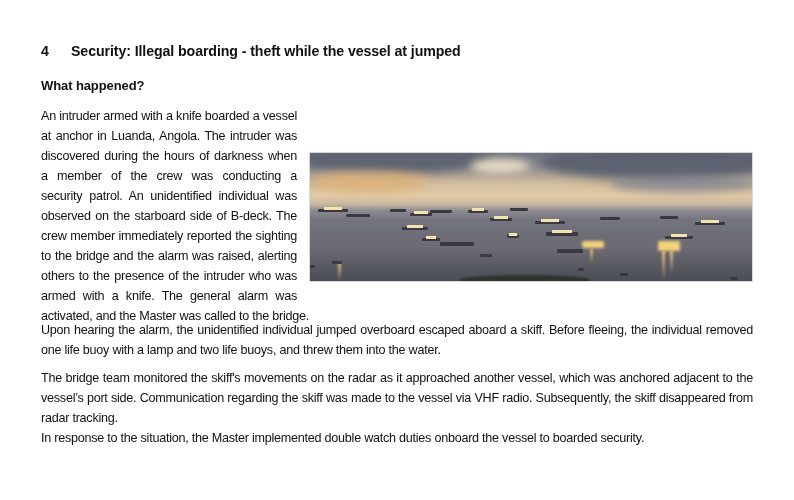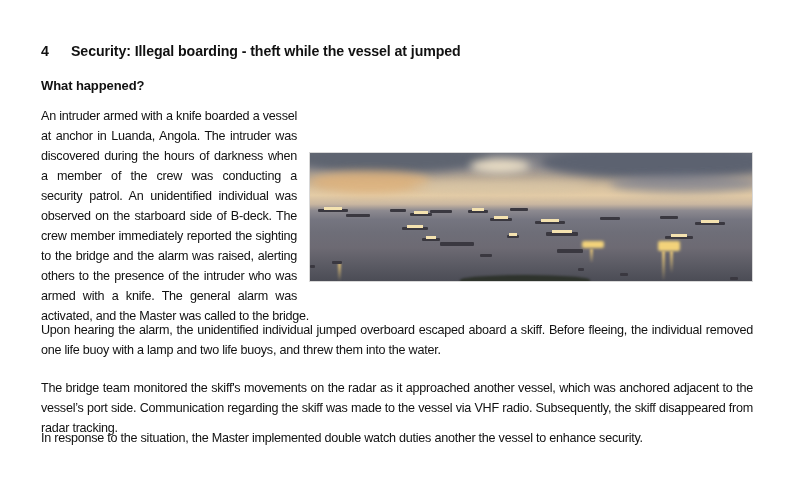--- a/index.html
+++ b/index.html
@@ -48,21 +48,21 @@
       position: absolute;
       left: 0;
       width: 712px;
       font-size: 12.6px;
       line-height: 20px;
       text-align: justify;
       letter-spacing: -0.25px;
     }
     .p1 { top: 98px; margin-top: 8px; }
     .p2 { top: 320px; }
-    .p3 { top: 378px; }
+    .p3 { top: 368px; }
     .p4 { top: 428px; }
 
     .float-img {
       float: right;
       width: 444px;
       height: 130px;
       margin: 6px 0 6px 12px;
       position: relative;
       overflow: hidden;
       border: 1px solid #d8d8d8;
@@ -182,15 +182,15 @@
       <div class="ship" style="left:310px;top:120px;width:8px;"></div>
       <div class="ship" style="left:420px;top:124px;width:8px;"></div>
 
       <div class="shore" style="left:150px;width:130px;"></div>
     </div>
     <span>An intruder armed with a knife boarded a vessel at anchor in Luanda, Angola. The intruder was discovered during the hours of darkness when a member of the crew was conducting a security patrol. An unidentified individual was observed on the starboard side of B-deck. The crew member immediately reported the sighting to the bridge and the alarm was raised, alerting others to the presence of the intruder who was armed with a knife. The general alarm was activated, and the Master was called to the bridge.</span>
   </div>
 
   <div class="para p2">Upon hearing the alarm, the unidentified individual jumped overboard escaped aboard a skiff. Before fleeing, the individual removed one life buoy with a lamp and two life buoys, and threw them into the water.</div>
   <div class="para p3">The bridge team monitored the skiff's movements on the radar as it approached another vessel, which was anchored adjacent to the vessel’s port side. Communication regarding the skiff was made to the vessel via VHF radio. Subsequently, the skiff disappeared from radar tracking.</div>
-  <div class="para p4">In response to the situation, the Master implemented double watch duties another the vessel to enhance security.</div>
+  <div class="para p4">In response to the situation, the Master implemented double watch duties onboard the vessel to boarded security.</div>
 
 </div>
 
 </body></html>

